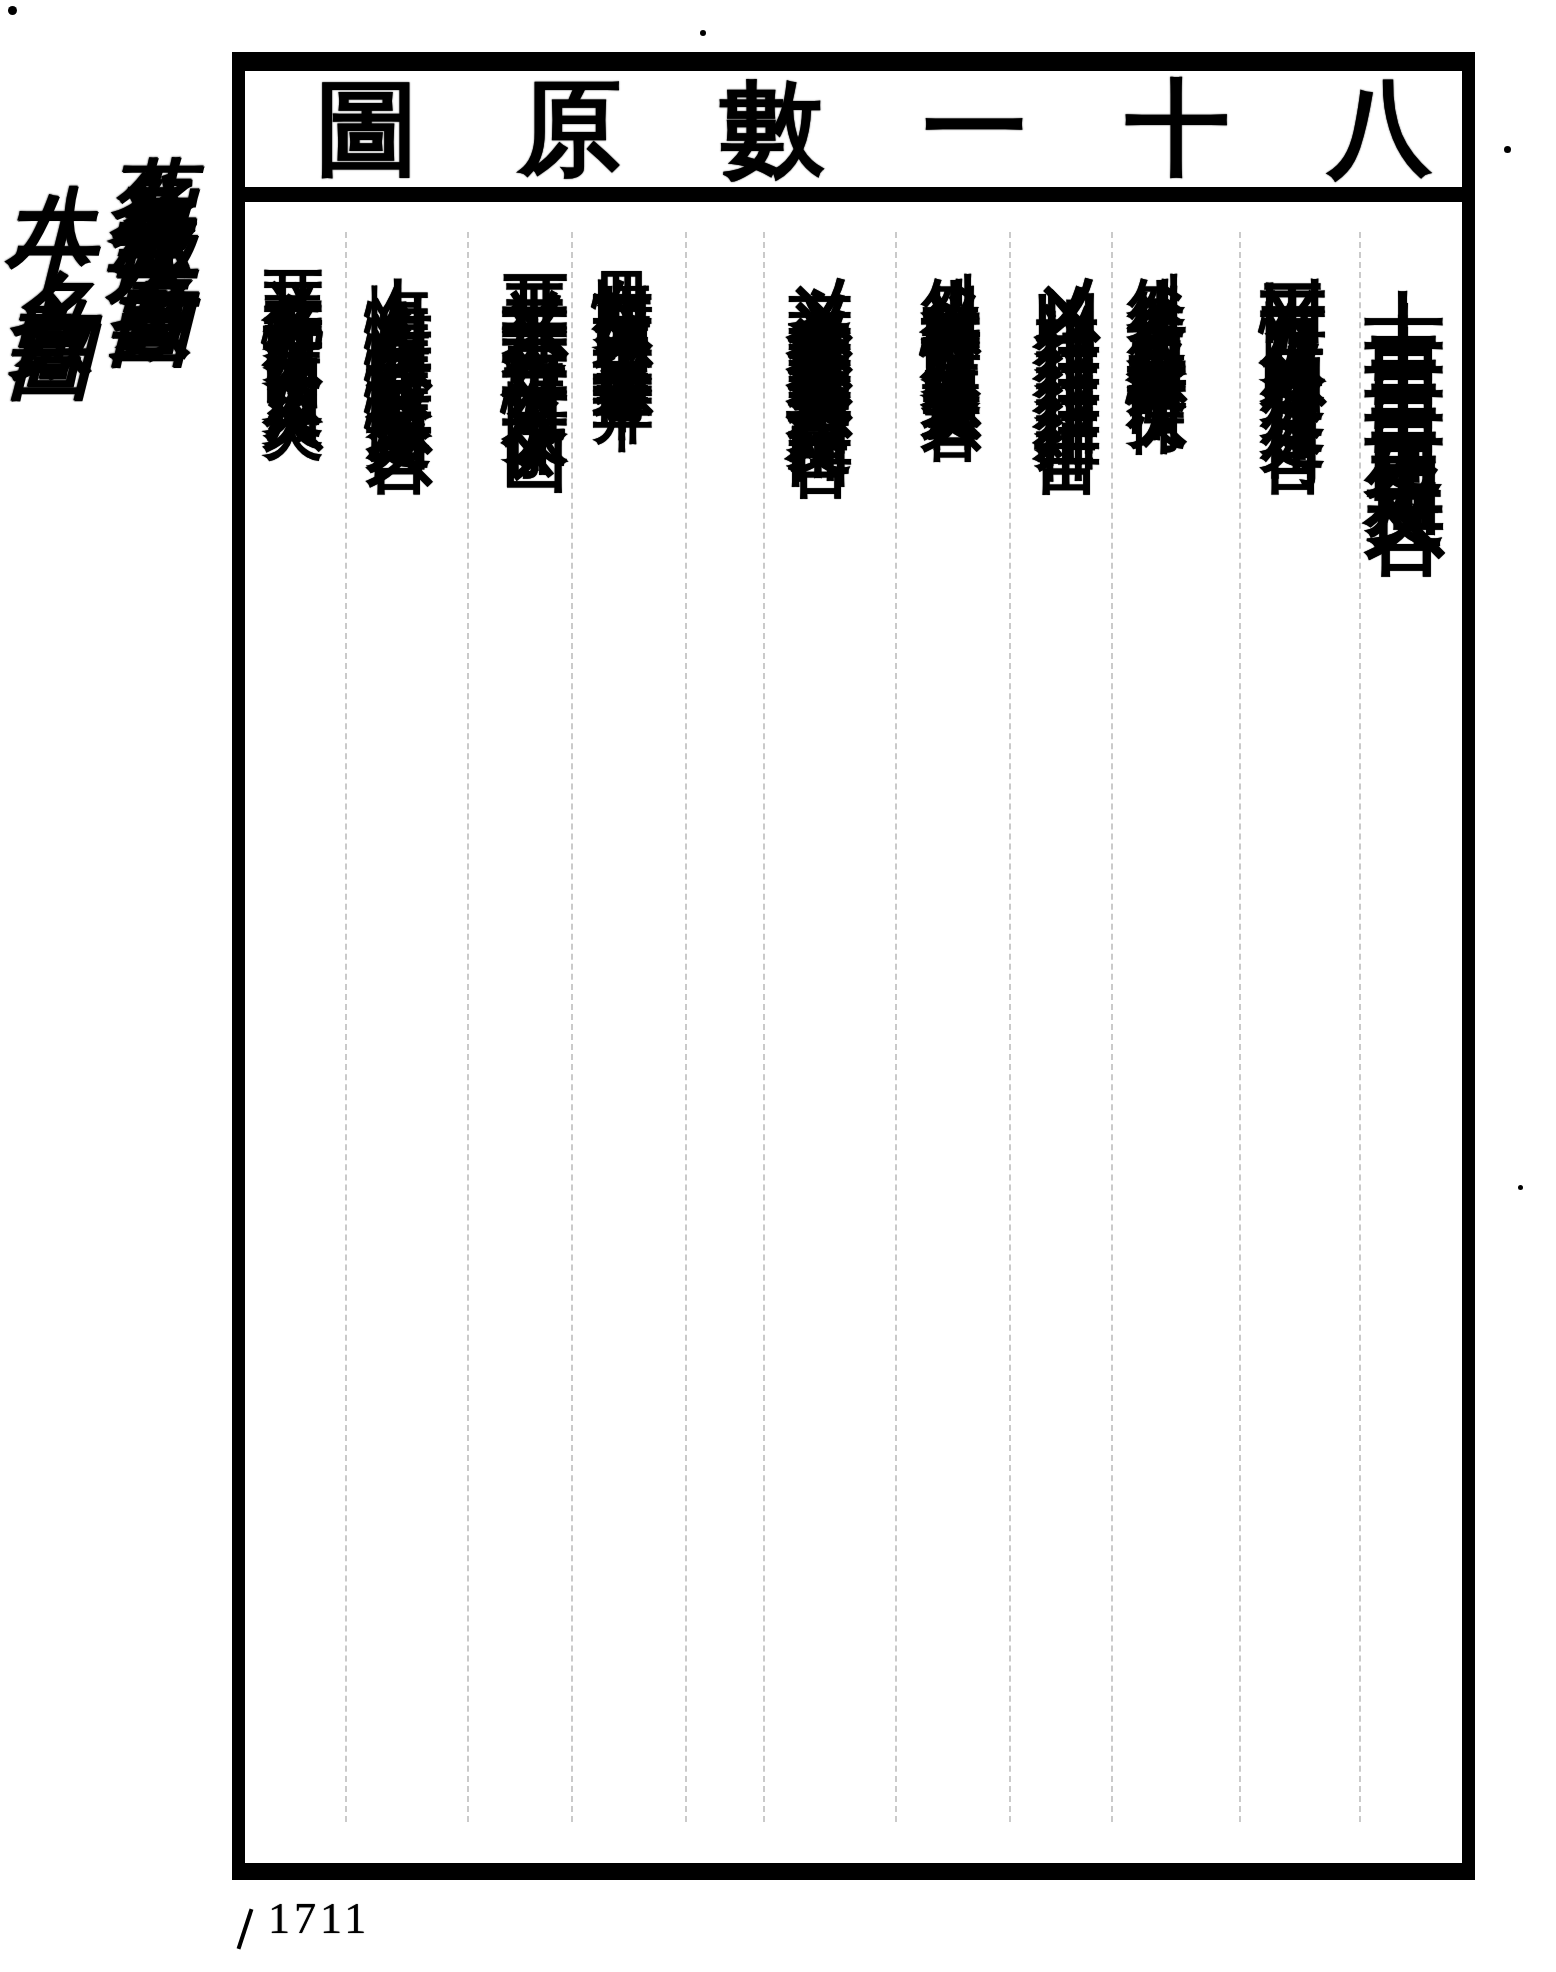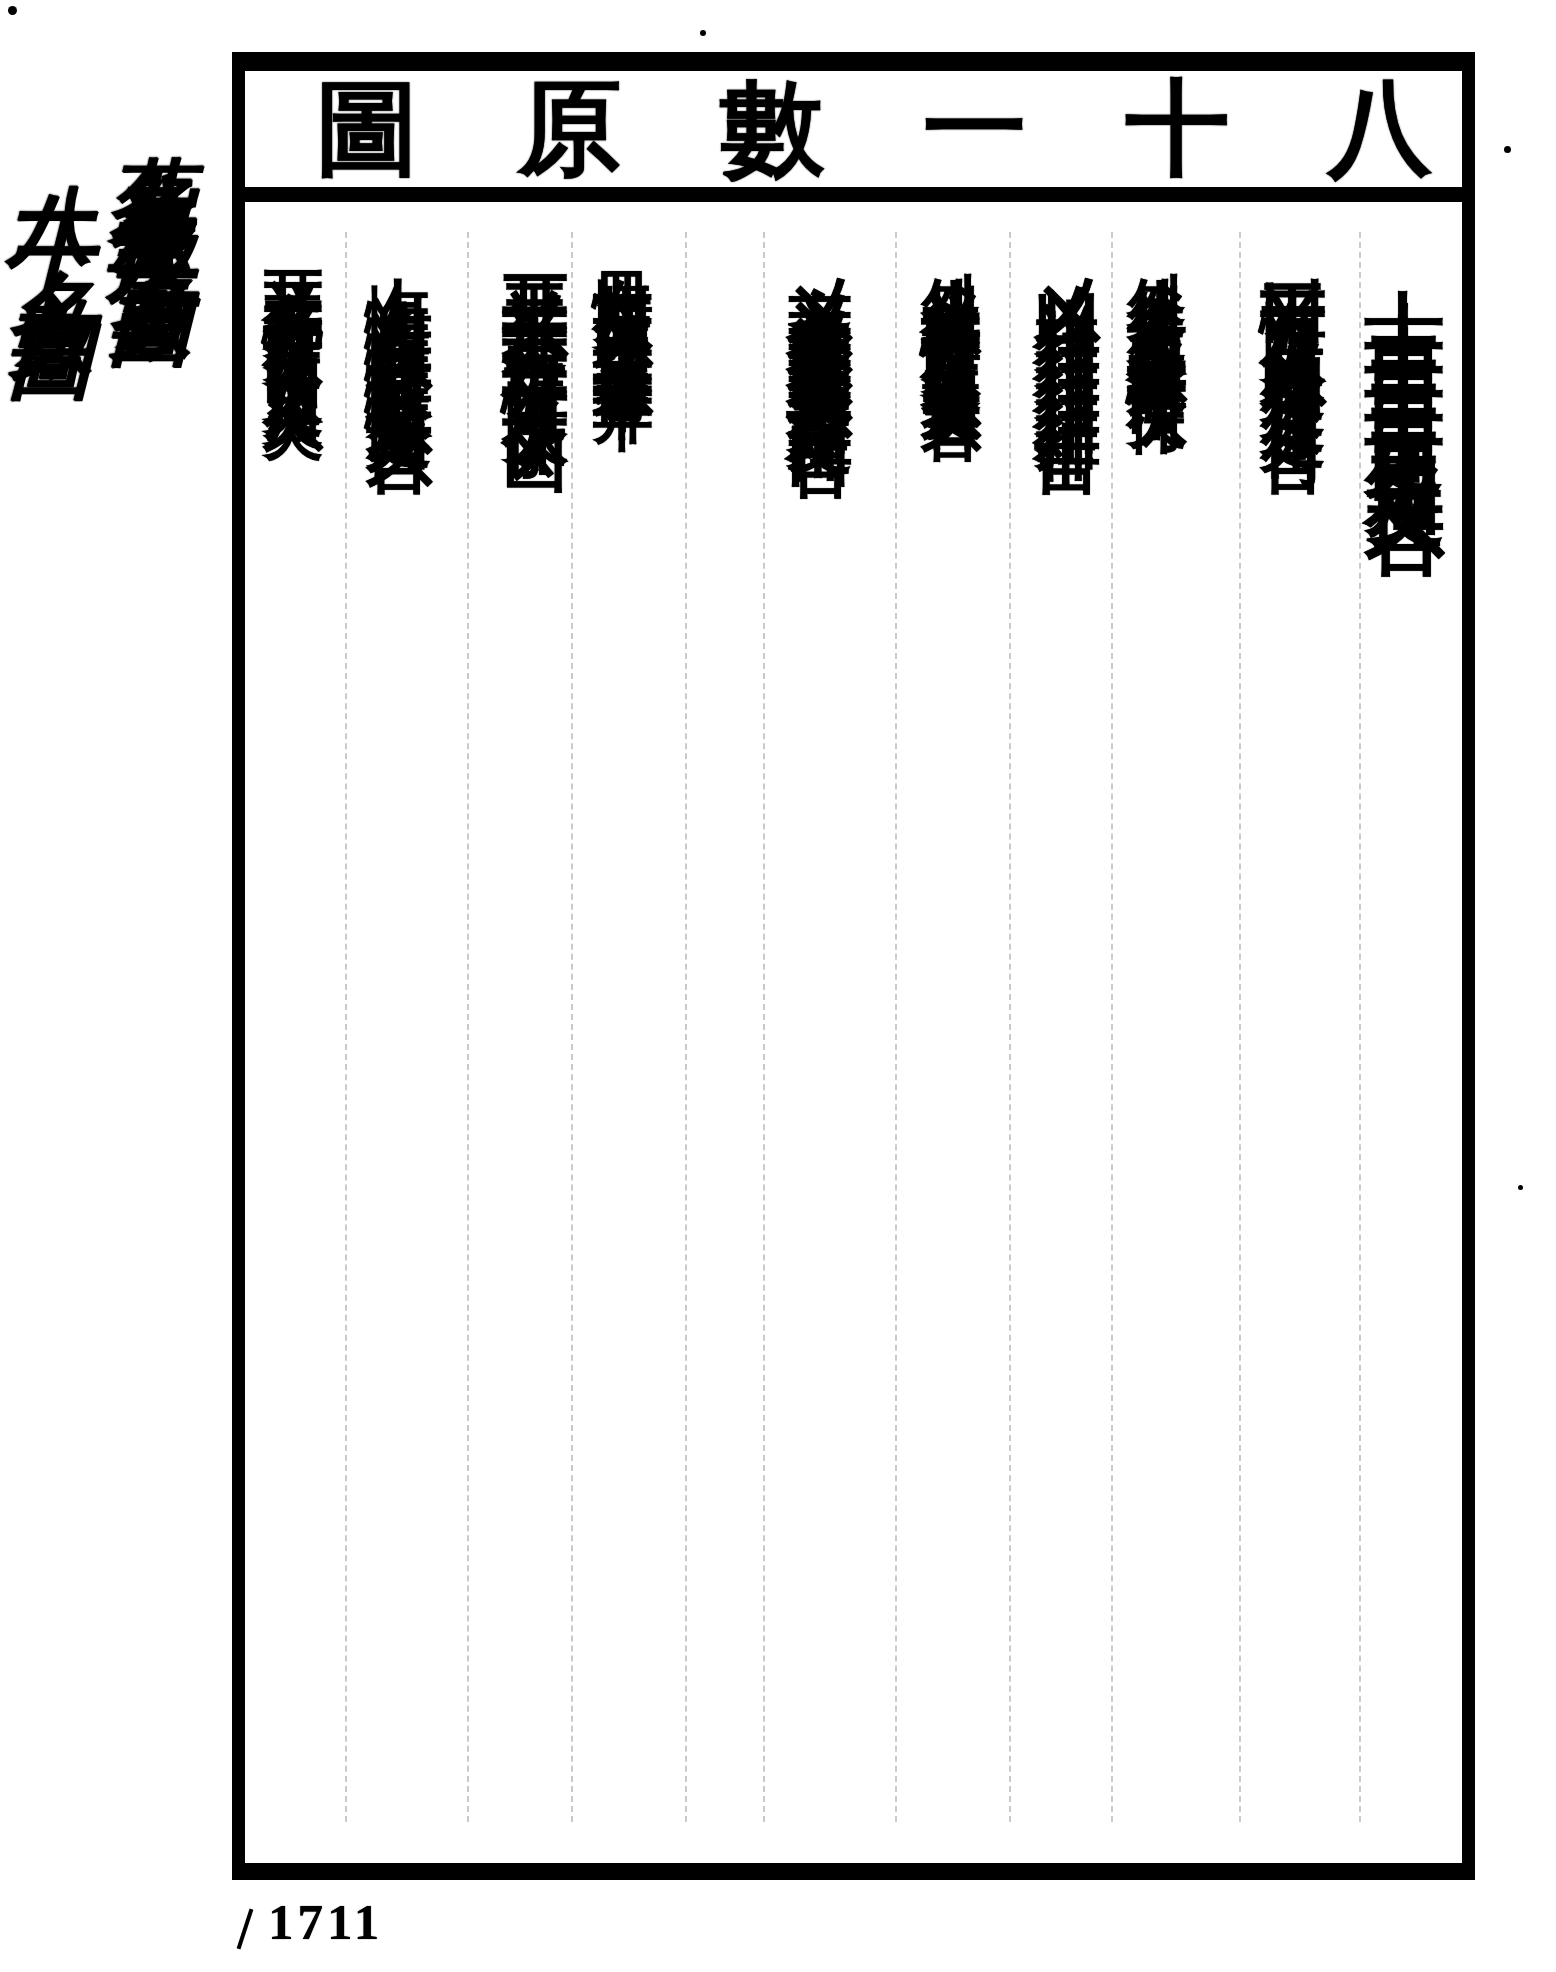--- a/index.html
+++ b/index.html
@@ -49,21 +49,21 @@
     writing-mode:vertical-rl;text-orientation:upright;
     font-weight:bold;font-style:italic;
     text-shadow:0 0 2px #000, 1px 1px 0 #000;
     line-height:1;
   }
   .margin-note.inner{left:108px;top:88px;font-size:82px;letter-spacing:14px;height:1120px;}
   .margin-note.outer{left:8px;top:118px;font-size:84px;letter-spacing:28px;height:790px;}
   
   .page-number{
     position:absolute;left:268px;top:1893px;
-    font-size:51px;font-weight:bold;letter-spacing:4px;
+    font-size:44px;font-weight:normal;letter-spacing:4px;
     font-family:"Liberation Serif","DejaVu Serif",serif;
     text-shadow:0 0 1px #000;
   }
   .tick-mark{
     position:absolute;left:243px;top:1908px;width:4px;height:42px;
     background:#000;transform:rotate(18deg);
   }
   .speck{position:absolute;background:#000;border-radius:50%;}
   .s1{left:8px;top:6px;width:9px;height:9px;}
   .s2{left:700px;top:30px;width:6px;height:6px;}

